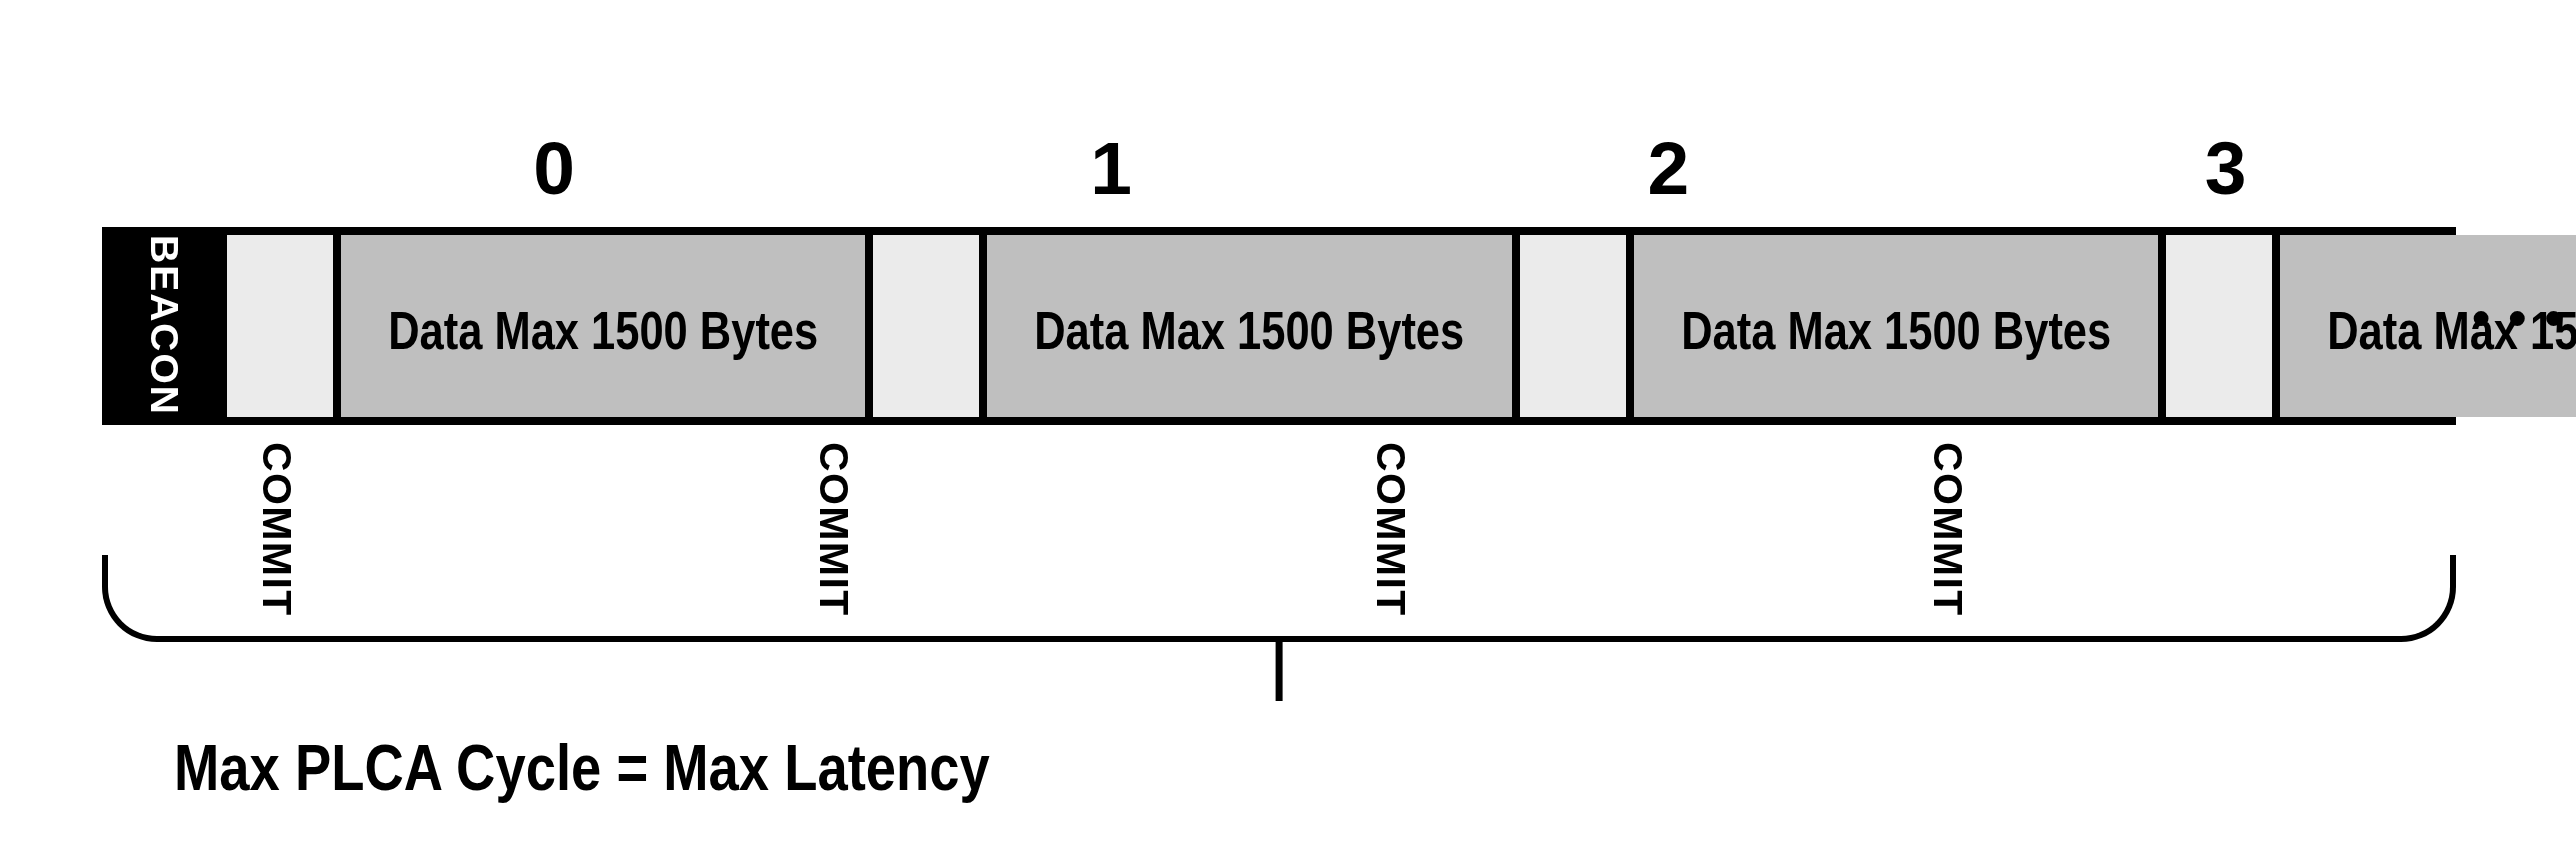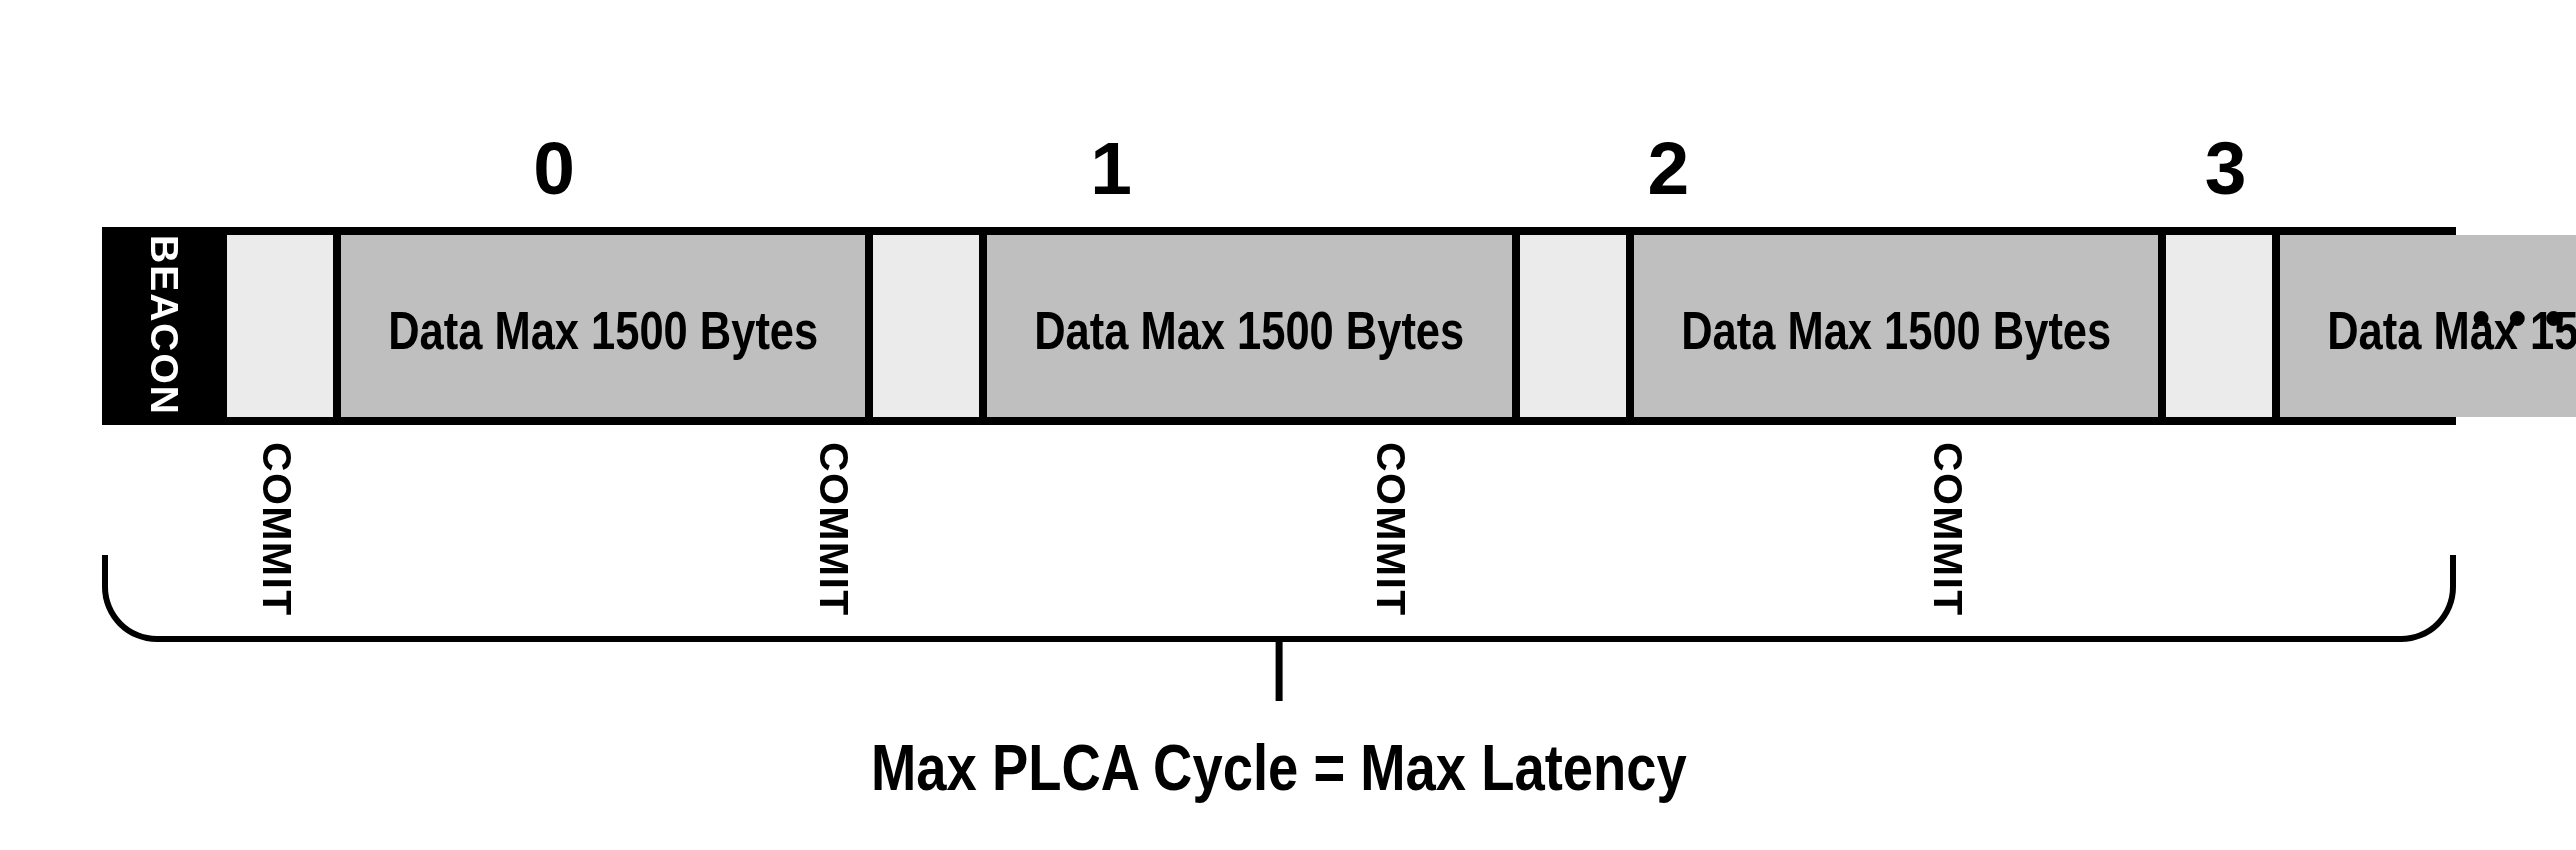--- a/index.html
+++ b/index.html
@@ -91,21 +91,21 @@
   .brace-tick {
     position: absolute; left: 50%; top: 100%;
     width: 6.8px; height: 65px;
     background: var(--line);
     transform: translateX(-50%);
   }
 
   
   .caption-row {
     position: absolute; left: 102px; top: 736px; width: 2354px;
-    text-align: center;
+    text-align: left;
   }
   .caption {
     font-size: 64px; font-weight: bold; line-height: 1; white-space: nowrap;
     display: inline-block; transform: scaleX(0.85); transform-origin: center;
   }
 </style>
 </head>
 <body>
 
 <div class="stage">

